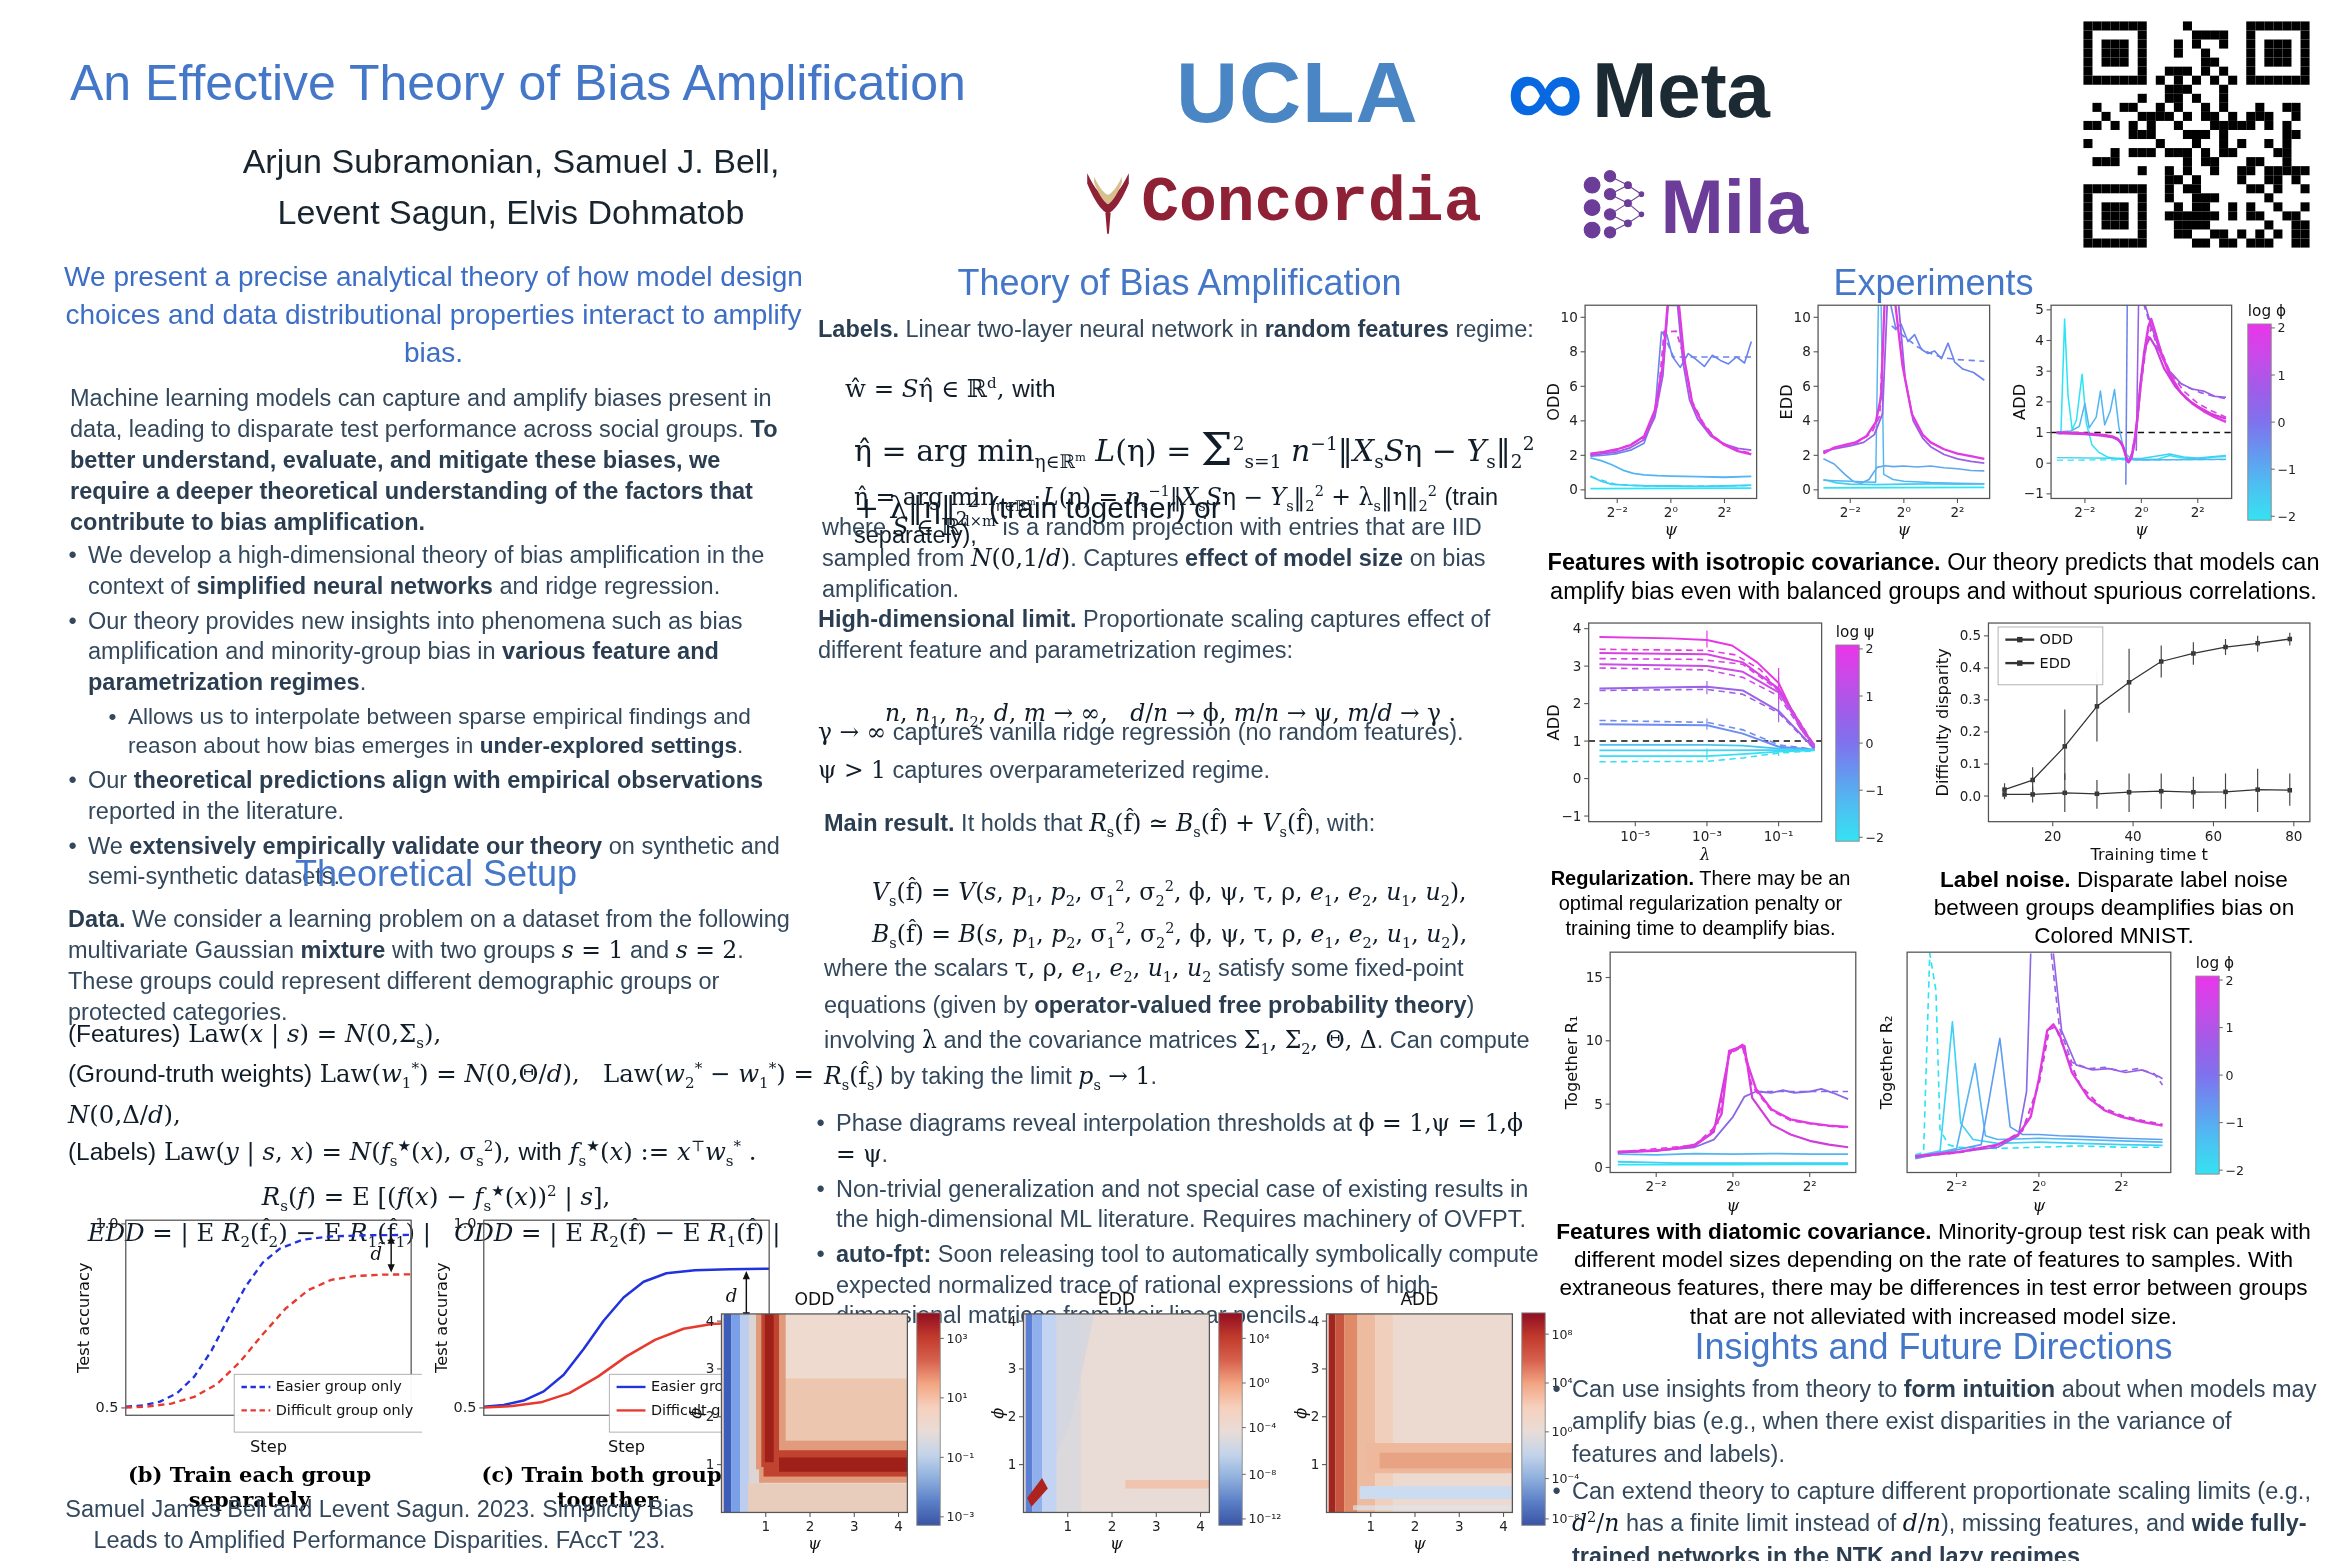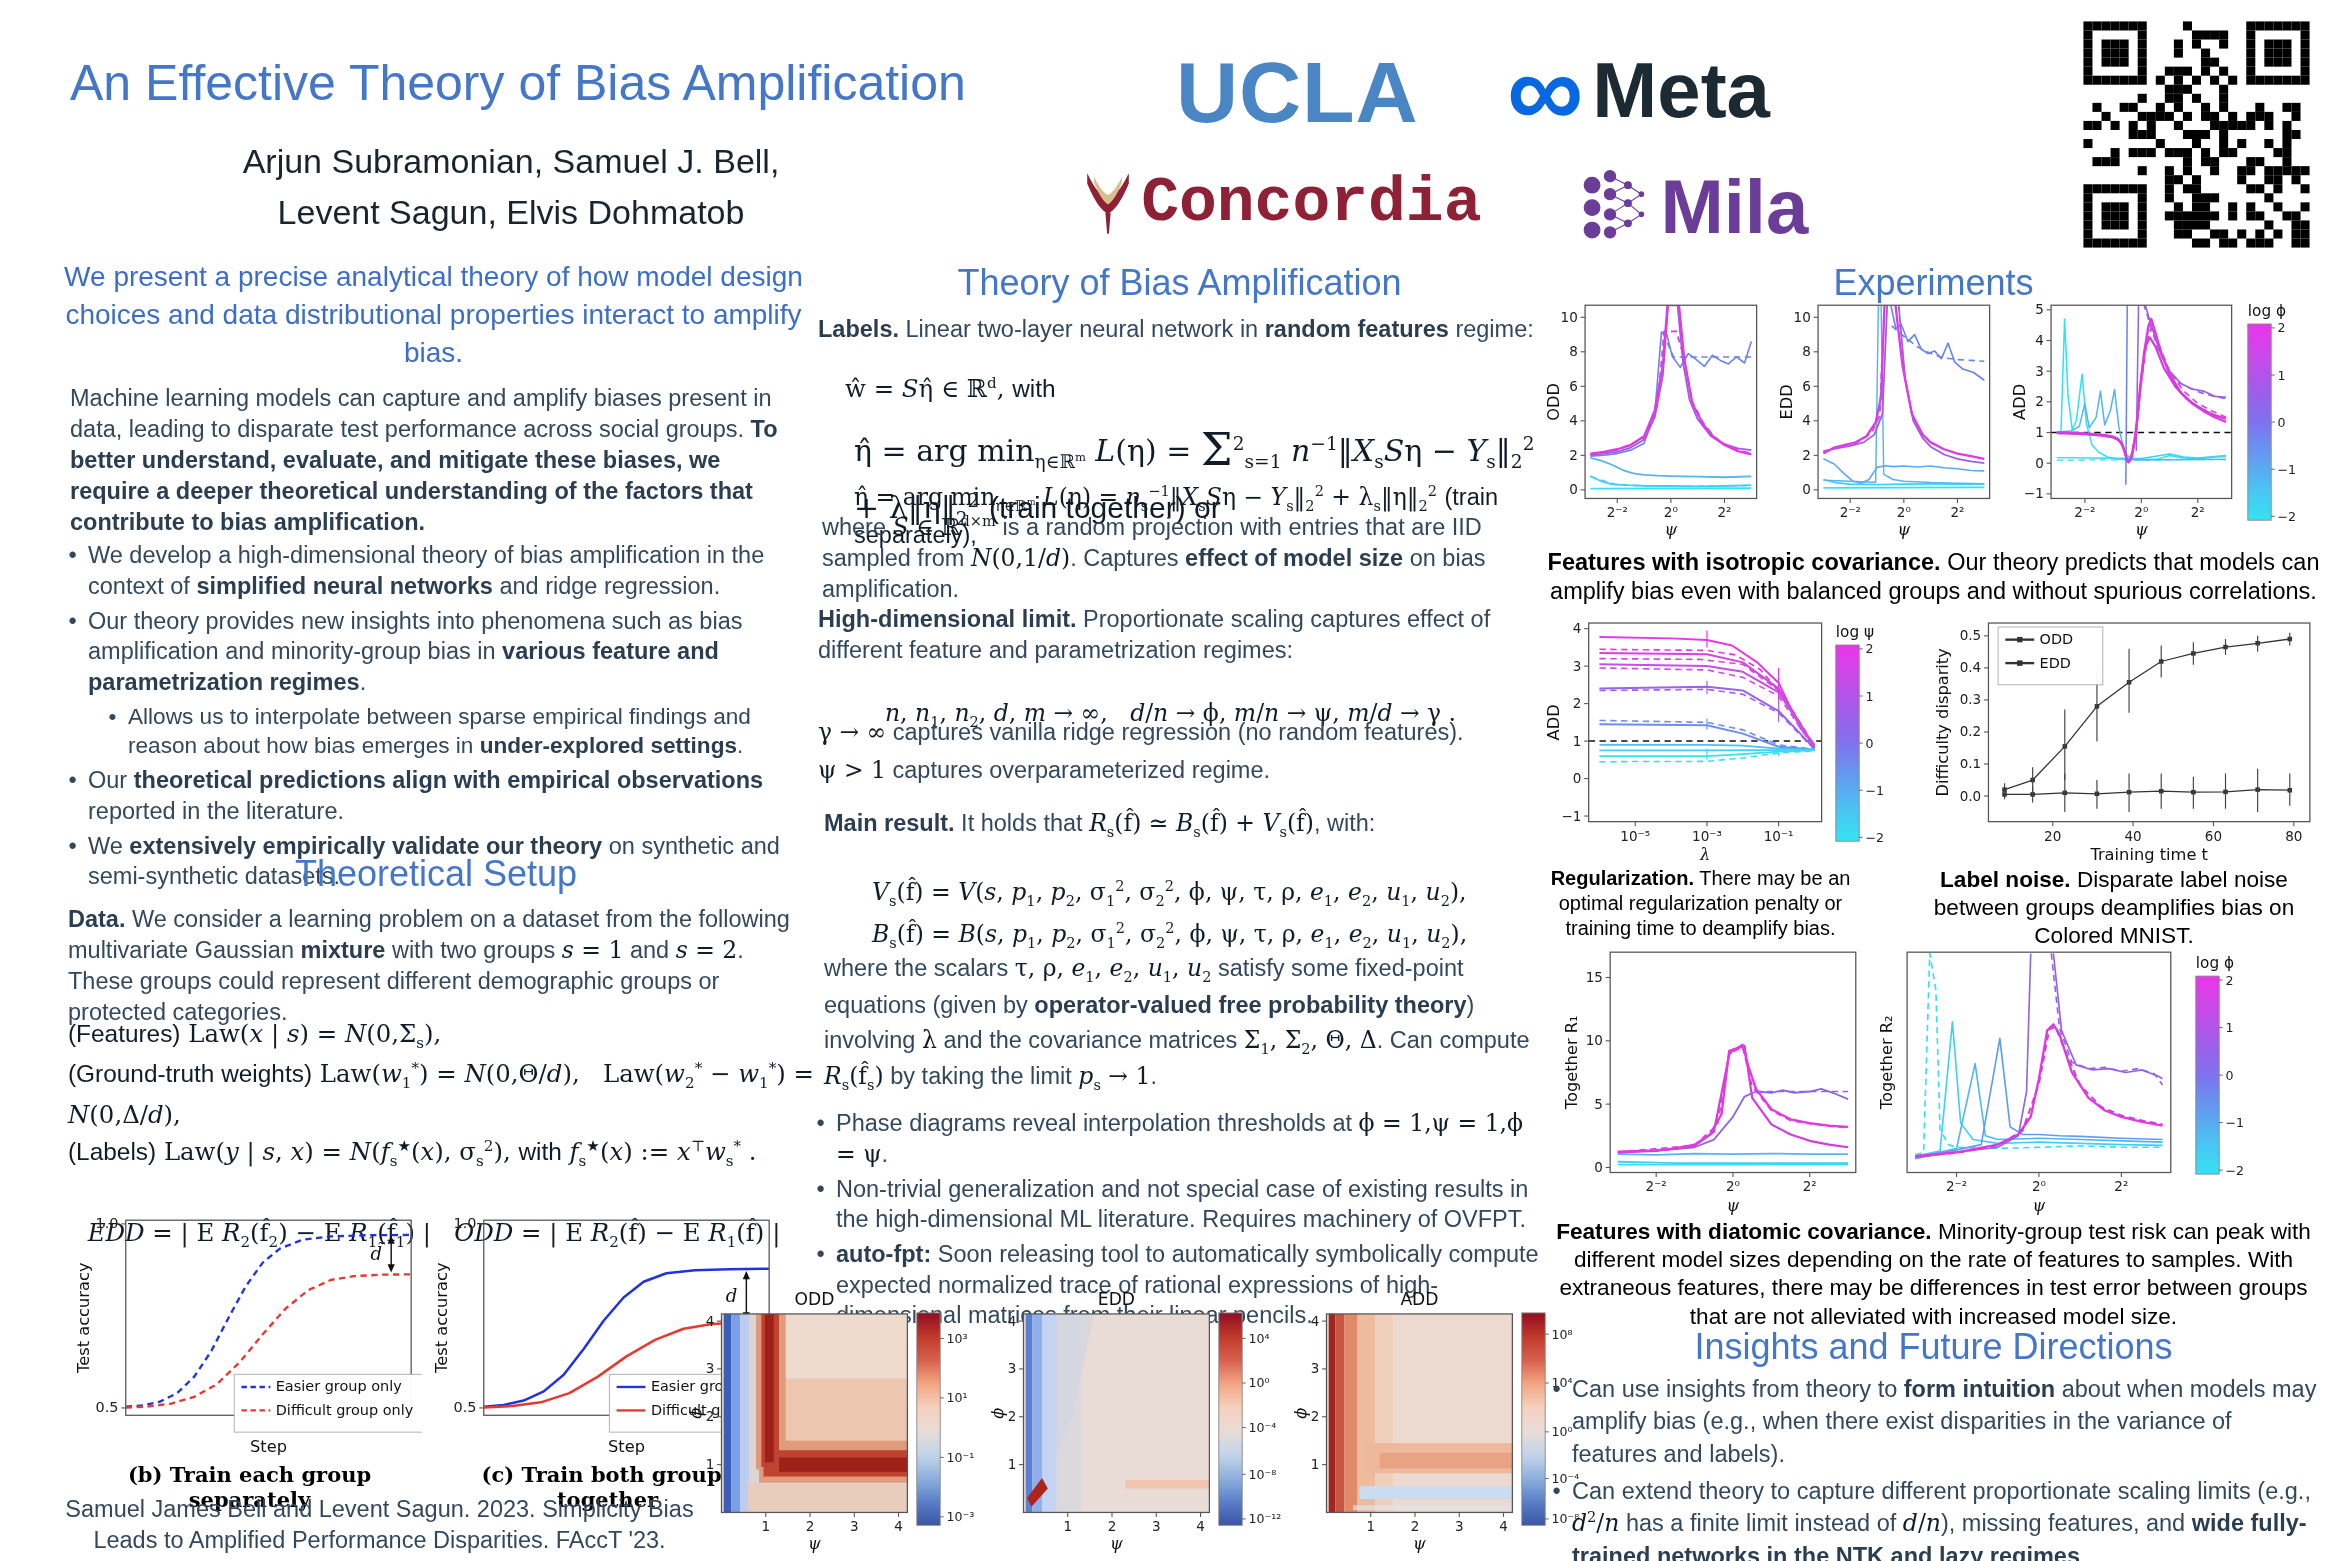--- a/index.html
+++ b/index.html
@@ -381,20 +381,21 @@
     <li>Our <b>theoretical predictions align with empirical observations</b> reported in the literature.</li>
     <li>We <b>extensively empirically validate our theory</b> on synthetic and semi-synthetic datasets.</li>
   </ul>
   <div class="blk sec-h" style="left:68px;top:853px;width:736px;">Theoretical Setup</div>
   <div class="blk body-text" style="left:68px;top:904px;width:736px;"><b>Data.</b> We consider a learning problem on a dataset from the following multivariate Gaussian <b>mixture</b> with two groups <span class="m"><i>s</i> = 1</span> and <span class="m"><i>s</i> = 2</span>. These groups could represent different demographic groups or protected categories.</div>
   <div class="blk eq" style="left:68px;top:999px;width:750px;">
     <div><span class="lab">(Features)</span> Law(<i>x</i> | <i>s</i>) = <i>N</i>(0,Σ<sub>s</sub>),</div>
     <div><span class="lab">(Ground-truth weights)</span> Law(<i>w</i><sub>1</sub><sup>*</sup>) = <i>N</i>(0,Θ/<i>d</i>),&nbsp;&nbsp; Law(<i>w</i><sub>2</sub><sup>*</sup> − <i>w</i><sub>1</sub><sup>*</sup>) = <i>N</i>(0,Δ/<i>d</i>),</div>
     <div><span class="lab">(Labels)</span> Law(<i>y</i> | <i>s</i>, <i>x</i>) = <i>N</i>(<i>f</i><sub>s</sub><sup>★</sup>(<i>x</i>), σ<sub>s</sub><sup>2</sup>), <span class="lab">with</span> <i>f</i><sub>s</sub><sup>★</sup>(<i>x</i>) := <i>x</i><sup>⊤</sup><i>w</i><sub>s</sub><sup>*</sup> .</div>
   </div>
+  <div class="blk eq center" style="left:68px;top:1162px;width:736px;"><i>R</i><sub>s</sub>(<i>f</i>) = E [(<i>f</i>(<i>x</i>) − <i>f</i><sub>s</sub><sup>★</sup>(<i>x</i>))<sup>2</sup> | <i>s</i>],</div>
   <div class="blk eq center" style="left:50px;top:1198px;width:768px;"><i>EDD</i> = | E <i>R</i><sub>2</sub>(f̂<sub>2</sub>) − E <i>R</i><sub>1</sub>(f̂<sub>1</sub>) |&nbsp;&nbsp; <i>ODD</i> = | E <i>R</i><sub>2</sub>(f̂) − E <i>R</i><sub>1</sub>(f̂) |</div>
 
   <div class="grp" style="left:77px;top:1211px;width:714px;height:249px;">
     <div class="chart" style="left:0;top:0;width:345px;height:246px;"><svg viewBox="0 0 382 272" width="345" height="246" style="font-family:'DejaVu Sans',sans-serif">
           <clipPath id="clip0">
             <rect x="54" y="10" width="316" height="216"></rect>
           </clipPath>
           <polyline points="54.0,216.6 73.0,215.0 91.9,210.9 110.9,201.5 129.8,183.2 148.8,154.7 167.8,118.0 186.7,83.4 205.7,56.9 224.6,41.4 249.9,31.6 281.5,27.9 319.4,26.7 370.0,26.3" fill="none" stroke="#2233dd" stroke-width="2.6" stroke-dasharray="7 5" opacity="1" stroke-linejoin="round" clip-path="url(#clip0)"></polyline>
           <polyline points="54.0,217.4 79.3,216.2 104.6,213.0 129.8,205.6 155.1,191.4 180.4,166.9 205.7,136.3 231.0,107.8 256.2,87.4 281.5,76.0 306.8,71.9 338.4,70.3 370.0,69.9" fill="none" stroke="#e8392f" stroke-width="2.6" stroke-dasharray="7 5" opacity="1" stroke-linejoin="round" clip-path="url(#clip0)"></polyline>
           <line x1="347.88" x2="347.88" y1="33.116981132075495" y2="61.87169811320757" stroke="#111" stroke-width="1.6"></line>

